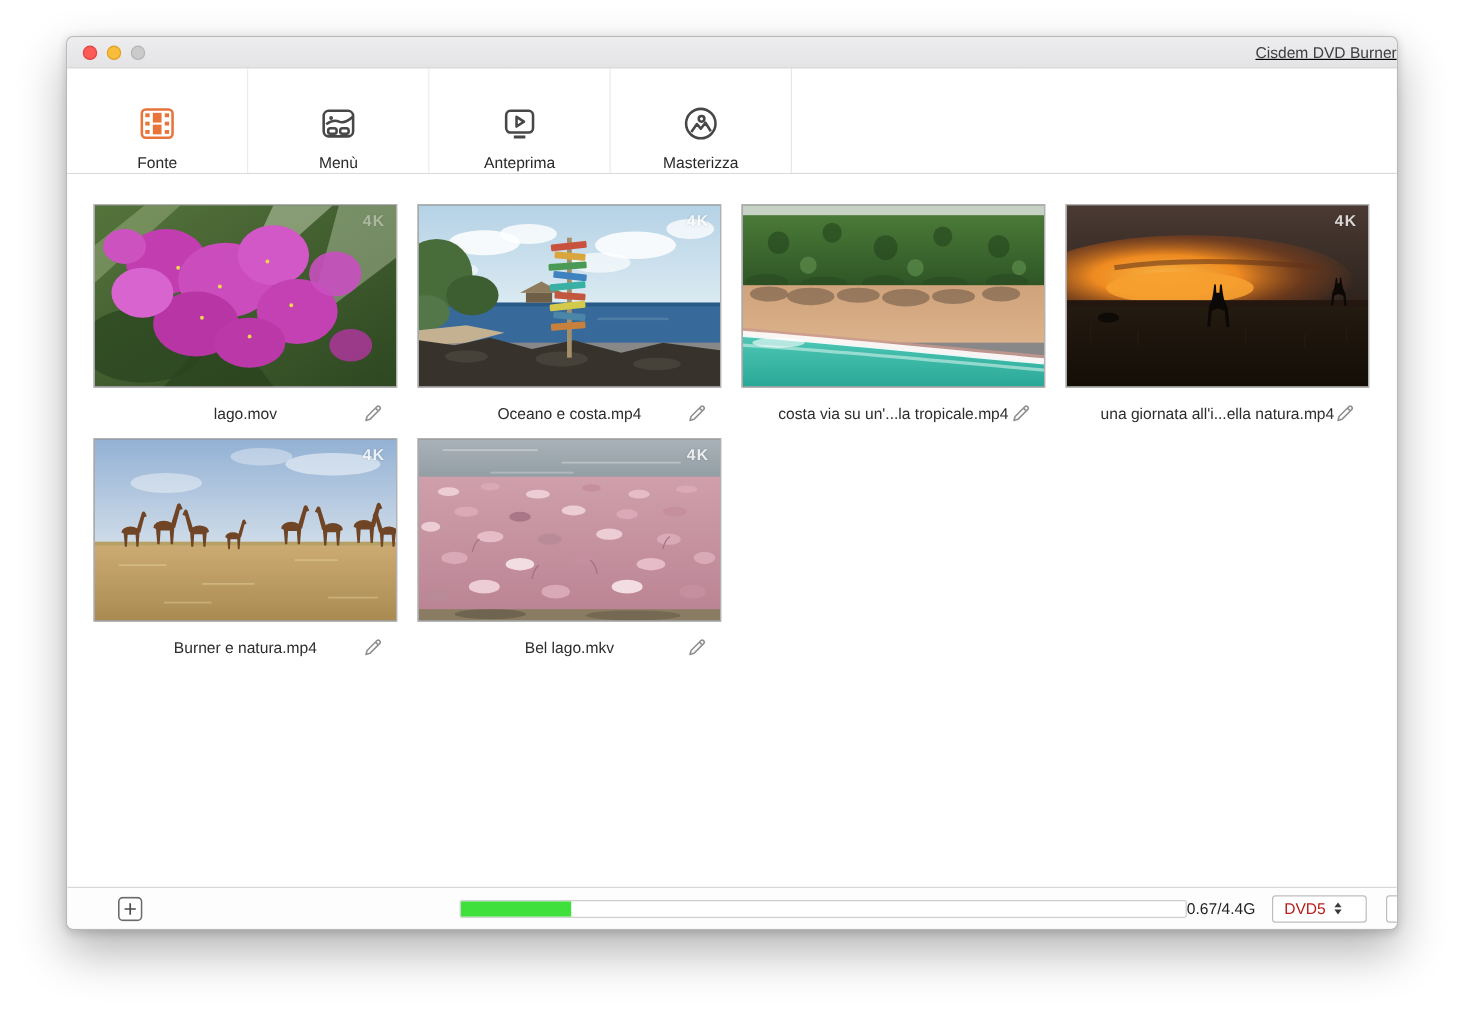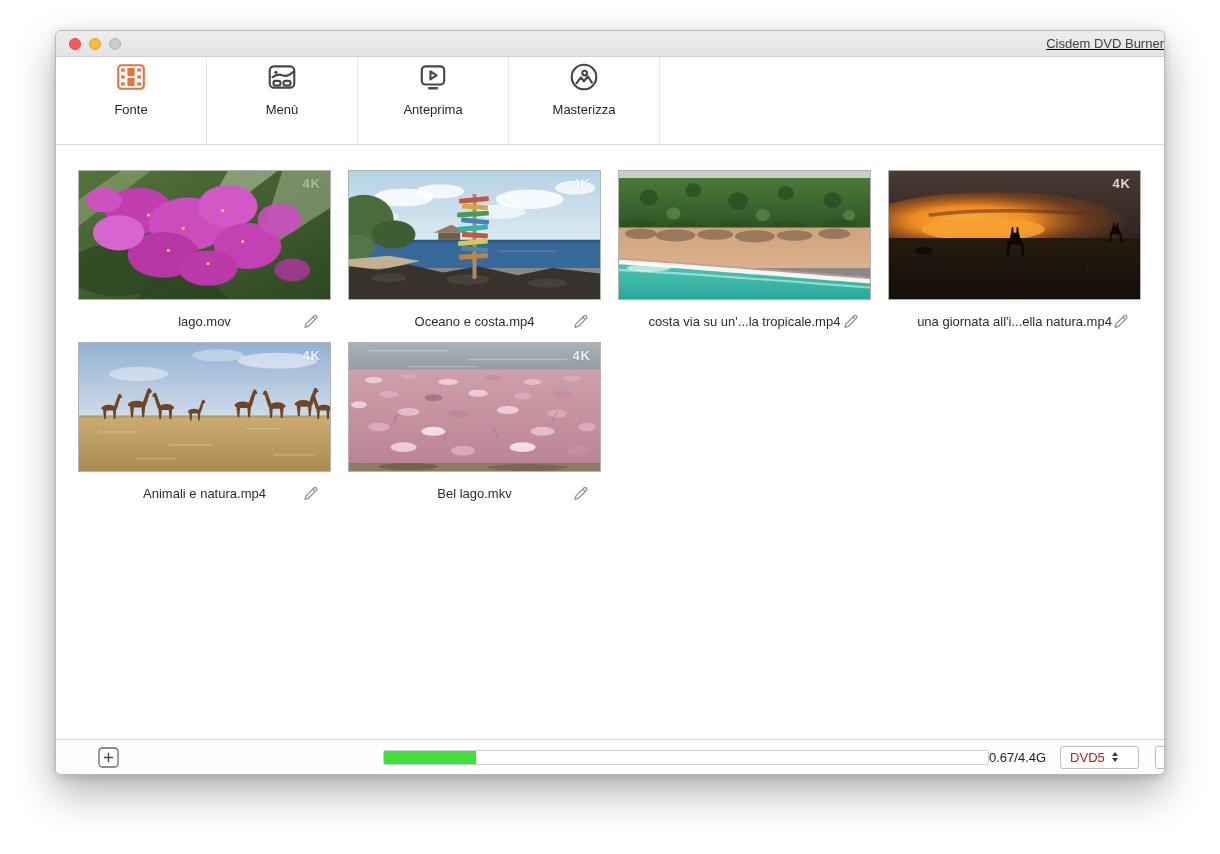--- a/index.html
+++ b/index.html
@@ -25,31 +25,31 @@
   .tl.red    { background:#fc5b57; border:1px solid #e0443f; }
   .tl.yellow { background:#f9bd3c; border:1px solid #dfa023; }
   .tl.gray   { background:#cbcbcb; border:1px solid #b4b4b4; }
   .title { font-size:13px; color:#3e3e3e; }
 
   
   .toolbar { height:88px; flex:none; background:#fff; border-bottom:1px solid #dadada; display:flex; }
   .tab {
     width:151px; height:100%; border-right:1px solid #e7e7e7;
     display:flex; flex-direction:column; align-items:center; justify-content:flex-start;
-    padding-top:4px; gap:9px; cursor:default; background:#fff;
+    padding-top:30px; gap:9px; cursor:default; background:#fff;
   }
   .tab .tlabel { font-size:13px; color:#282828; }
   .ticon { width:32px; height:32px; display:flex; align-items:center; justify-content:center; }
 
   
   .content { flex:1; background:#fff; padding:25px 0 0 22px; }
   .grid { display:grid; grid-template-columns:repeat(4,253px); column-gap:17px; row-gap:0; }
   .card { width:253px; }
   .thumb {
-    position:relative; width:253px; height:130px; border:1px solid #b2b2b2;
+    position:relative; width:253px; height:153px; border:1px solid #b2b2b2;
     overflow:hidden; background:#888;
   }
   .thumb svg { display:block; width:100%; height:100%; }
   .badge {
     position:absolute; top:5px; right:9px; font-size:13px; font-weight:bold;
     color:#ffffff; opacity:.8; letter-spacing:1px; text-shadow:0 0 2px rgba(0,0,0,.25);
   }
   .badge.dim { opacity:.38; }
   .meta { position:relative; height:42px; display:flex; align-items:center; justify-content:center; }
   .fname { font-size:13px; color:#2d2d2d; max-width:215px; white-space:nowrap; overflow:hidden; }
@@ -382,21 +382,21 @@
             <use href="#gf" transform="translate(88,86) scale(-1,1)"></use>
             <use href="#gf" transform="translate(116,88) scale(.8)"></use>
             <use href="#gf" transform="translate(165,84) scale(1.05)"></use>
             <use href="#gf" transform="translate(200,85) scale(-1.05,1.05)"></use>
             <use href="#gf" transform="translate(226,83) scale(1.08)"></use>
             <use href="#gf" transform="translate(247,86) scale(-0.95,.95)"></use>
           </svg>
           <span class="badge">4K</span>
         </div>
         <div class="meta">
-          <span class="fname">Animali e natura.mp4</span>
+          <span class="fname">Burner e natura.mp4</span>
           <span class="pencil">
             <svg viewBox="0 0 20 20" width="20" height="20" fill="none" stroke="#8f8f8f" stroke-width="1.3" stroke-linejoin="round">
               <path d="M5 16.4 l.9-3.3 8.1-8.1 a1.66 1.66 0 0 1 2.35 2.35 l-8.1 8.1 -3.25.95 z"></path>
               <path d="M12.9 6.1 l1.9 1.9"></path>
             </svg>
           </span>
         </div>
       </div>
 
       <div class="card">

